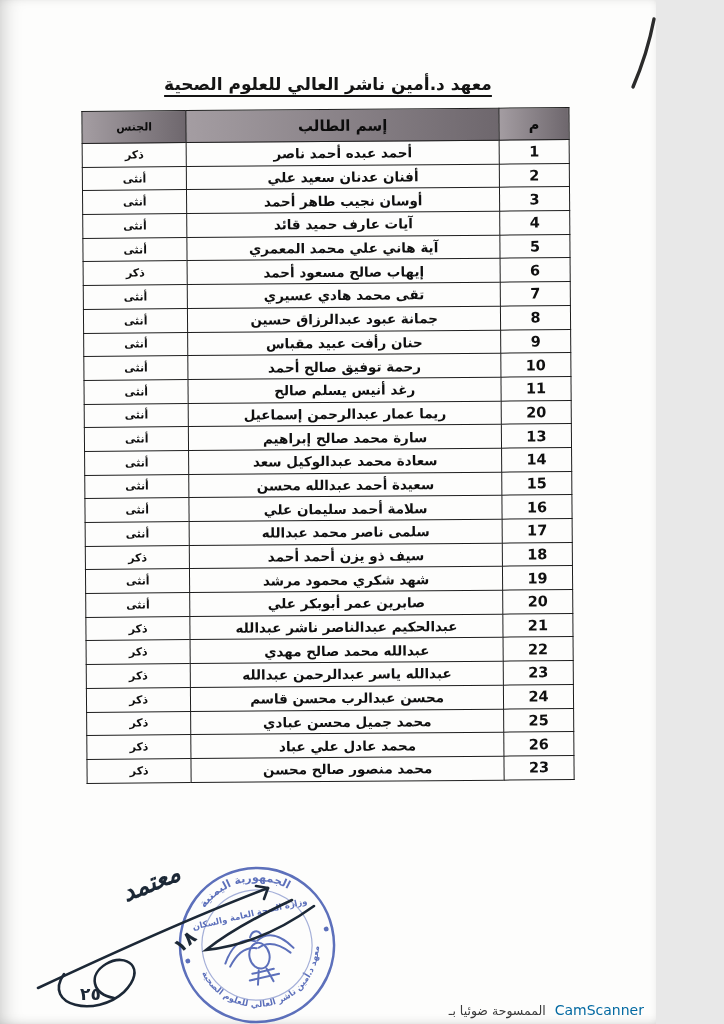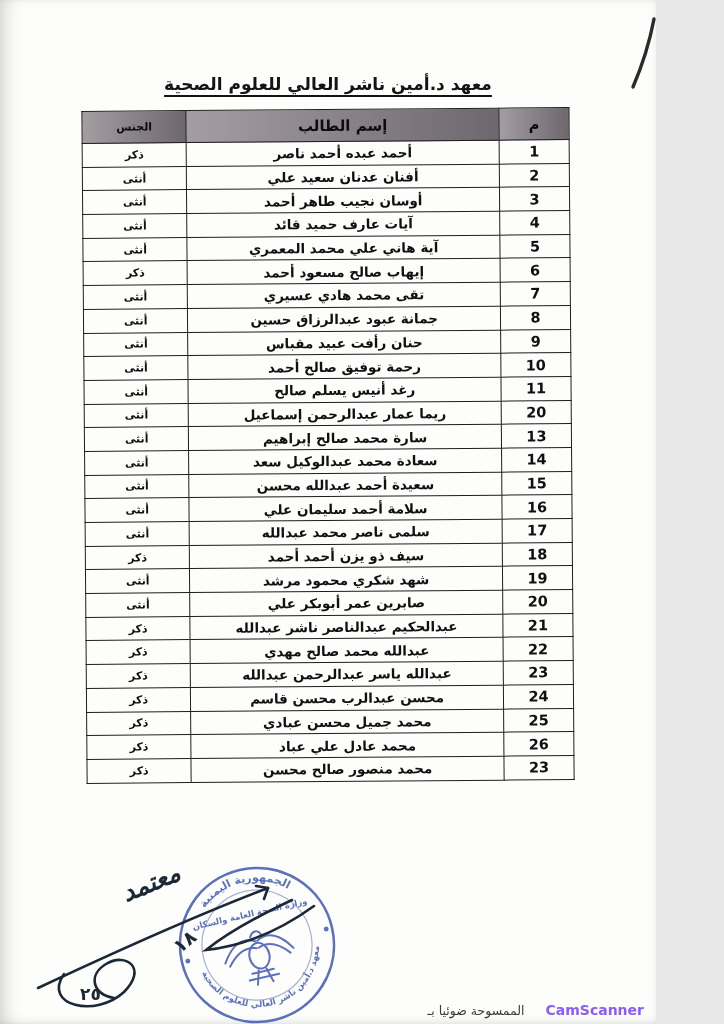--- a/index.html
+++ b/index.html
@@ -29,21 +29,21 @@
   .col-no{width:64px;font-size:14.5px;}
   .col-name{width:320px;}
   .col-gender{width:100px;font-size:11px;}
   .stamp{position:absolute;left:176px;top:864px;z-index:2;opacity:.82;transform:rotate(-13deg);}
   .signature{position:absolute;left:30px;top:858px;z-index:3;}
   .page-mark{position:absolute;left:618px;top:12px;z-index:2;}
   .footer{
     position:absolute;right:12px;bottom:6px;z-index:4;direction:ltr;text-align:right;
     font-size:12.5px;color:#3a3a3a;
   }
-  .footer .brand{font-size:14px;font-weight:bold;color:#8b5cf6;margin-left:17px;}
+  .footer .brand{font-size:14px;font-weight:normal;color:#0369a1;margin-left:5px;}
   svg text{font-family:"DejaVu Sans", sans-serif;}
 </style>
 </head>
 <body>
 
 <div class="sheet">
 
   <svg class="page-mark" width="52" height="84" viewBox="0 0 52 84" aria-label="١">
     <path d="M36,7 C32,28 24,54 15,75" fill="none" stroke="#2b2b2b" stroke-width="3.4" stroke-linecap="round"></path>
   </svg>

